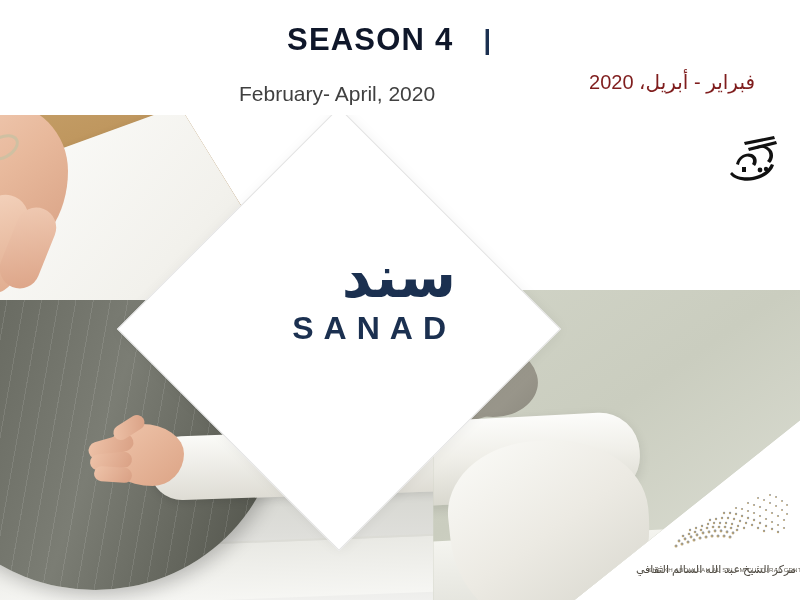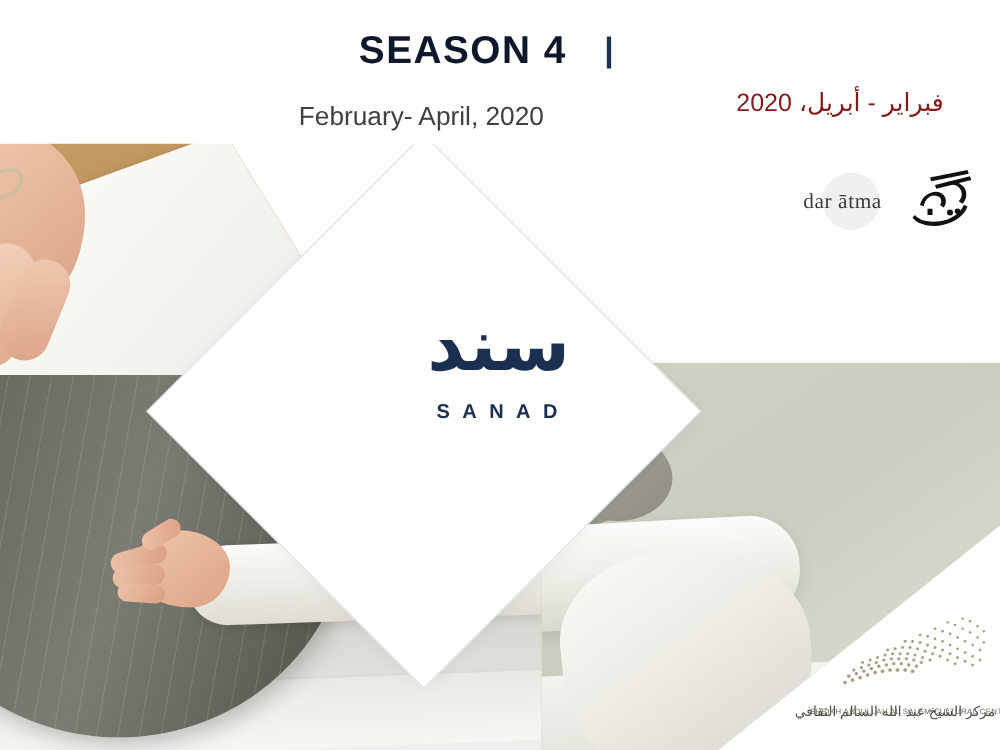--- a/index.html
+++ b/index.html
@@ -400,25 +400,25 @@
   }
   .sanad-ar {
     font-size: 58px;
     font-weight: bold;
     color: #1b3050;
     direction: rtl;
     line-height: 62px;
     letter-spacing: -1px;
   }
   .sanad-en {
-    font-size: 16px;
+    font-size: 32px;
     font-weight: bold;
     color: #1b3050;
     letter-spacing: 10px;
-    margin-top: 13px;
+    margin-top: 2px;
     padding-left: 10px;
   }
 
   
   .cc-logo {
     position: absolute;
     left: 648px;
     top: 492px;
     width: 148px;
     height: 98px;
@@ -517,24 +517,20 @@
       <span class="title-en">SEASON 4</span>
       <span class="title-sep">|</span>
     </div>
     <div class="hdr-row-date">
       <span class="date-en">February- April, 2020</span>
       <span class="date-ar">فبراير - أبريل، 2020</span>
     </div>
   </div>
 
   <div class="partner-logos">
-    <div class="daratma-wrap">
-      <div class="daratma-circle"></div>
-      <div class="daratma-text">dar ātma</div>
-    </div>
     <svg class="calligraphy" viewBox="0 0 56 52">
       <g fill="#111111">
         <path d="M6 40 C10 46, 22 48, 30 46 C40 44, 48 38, 50 31 L47 30 C44 37, 36 42, 28 43 C20 44, 12 43, 8 38 Z"></path>
         <path d="M12 30 C14 22, 22 18, 28 20 C33 22, 34 28, 31 32 L28 30 C30 27, 29 24, 26 23 C21 21, 16 25, 15 31 Z"></path>
         <path d="M33 12 C38 10, 45 12, 48 17 C50 21, 49 26, 46 29 L43 27 C46 24, 46 20, 44 17 C41 13, 36 13, 33 15 Z"></path>
         <path d="M20 8 L50 2 L51 5 L21 11 Z"></path>
         <path d="M24 14 L52 7 L53 10 L25 17 Z"></path>
         <path d="M18 33 L22 33 L22 38 L18 38 Z"></path>
         <circle cx="36" cy="36" r="2.4"></circle>
         <circle cx="42" cy="35" r="2.2"></circle>

